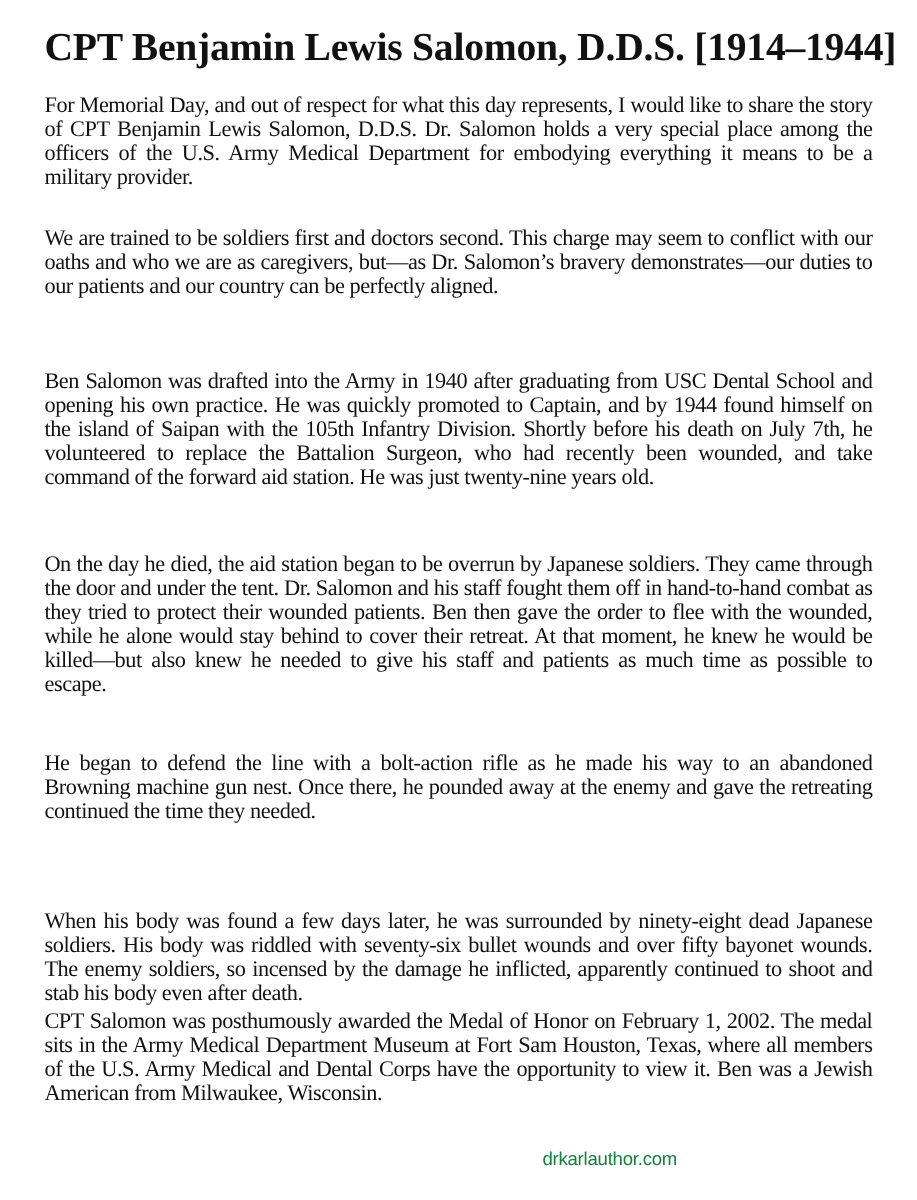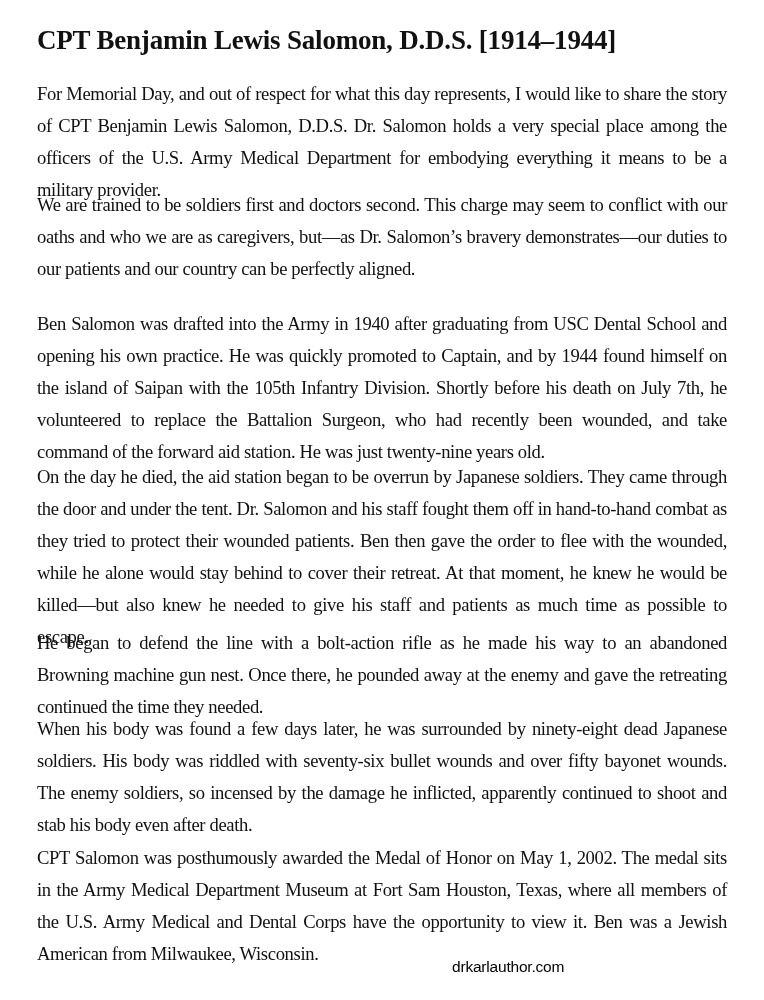--- a/index.html
+++ b/index.html
@@ -21,61 +21,61 @@
       top: 0;
       width: 690px;
     }
     h1 {
       position: absolute;
       top: 25px;
       left: 0;
       margin: 0;
       font-family: "Liberation Serif", "DejaVu Serif", serif;
       font-weight: bold;
-      font-size: 27px;
+      font-size: 33px;
       line-height: 30px;
       white-space: nowrap;
       letter-spacing: -0.2px;
     }
     p.para {
       position: absolute;
       left: 0;
       width: 690px;
       margin: 0;
       font-size: 18.6px;
-      line-height: 32px;
+      line-height: 20px;
       text-align: justify;
       text-align-last: left;
       letter-spacing: -0.35px;
       word-spacing: 0px;
     }
     #p0 { top: 78px; }
     #p1 { top: 189px; }
     #p2 { top: 308px; }
     #p3 { top: 461px; }
     #p4 { top: 627px; }
-    #p5 { top: 713px; }
+    #p5 { top: 758px; }
     #p6 { top: 842px; }
     .watermark {
       position: absolute;
       left: 452px;
       top: 958px;
       font-family: "Liberation Sans", "DejaVu Sans", sans-serif;
       font-size: 15.5px;
-      color: #000000;
+      color: #15803d;
       letter-spacing: -0.2px;
     }
   </style>
 </head>
 <body>
 
 <div class="page">
   <h1>CPT Benjamin Lewis Salomon, D.D.S. [1914–1944]</h1>
   <p class="para" id="p0">For Memorial Day, and out of respect for what this day represents, I would like to share the story of CPT Benjamin Lewis Salomon, D.D.S. Dr. Salomon holds a very special place among the officers of the U.S. Army Medical Department for embodying everything it means to be a military provider.</p>
   <p class="para" id="p1">We are trained to be soldiers first and doctors second. This charge may seem to conflict with our oaths and who we are as caregivers, but—as Dr. Salomon’s bravery demonstrates—our duties to our patients and our country can be perfectly aligned.</p>
   <p class="para" id="p2">Ben Salomon was drafted into the Army in 1940 after graduating from USC Dental School and opening his own practice. He was quickly promoted to Captain, and by 1944 found himself on the island of Saipan with the 105th Infantry Division. Shortly before his death on July 7th, he volunteered to replace the Battalion Surgeon, who had recently been wounded, and take command of the forward aid station. He was just twenty-nine years old.</p>
   <p class="para" id="p3">On the day he died, the aid station began to be overrun by Japanese soldiers. They came through the door and under the tent. Dr. Salomon and his staff fought them off in hand-to-hand combat as they tried to protect their wounded patients. Ben then gave the order to flee with the wounded, while he alone would stay behind to cover their retreat. At that moment, he knew he would be killed—but also knew he needed to give his staff and patients as much time as possible to escape.</p>
   <p class="para" id="p4">He began to defend the line with a bolt-action rifle as he made his way to an abandoned Browning machine gun nest. Once there, he pounded away at the enemy and gave the retreating continued the time they needed.</p>
   <p class="para" id="p5">When his body was found a few days later, he was surrounded by ninety-eight dead Japanese soldiers. His body was riddled with seventy-six bullet wounds and over fifty bayonet wounds. The enemy soldiers, so incensed by the damage he inflicted, apparently continued to shoot and stab his body even after death.</p>
-  <p class="para" id="p6">CPT Salomon was posthumously awarded the Medal of Honor on May 1, 2002. The medal sits in the Army Medical Department Museum at Fort Sam Houston, Texas, where all members of the U.S. Army Medical and Dental Corps have the opportunity to view it. Ben was a Jewish American from Milwaukee, Wisconsin.</p>
+  <p class="para" id="p6">CPT Salomon was posthumously awarded the Medal of Honor on February 1, 2002. The medal sits in the Army Medical Department Museum at Fort Sam Houston, Texas, where all members of the U.S. Army Medical and Dental Corps have the opportunity to view it. Ben was a Jewish American from Milwaukee, Wisconsin.</p>
 </div>
 
 <div class="watermark">drkarlauthor.com</div>
 
 </body></html>

